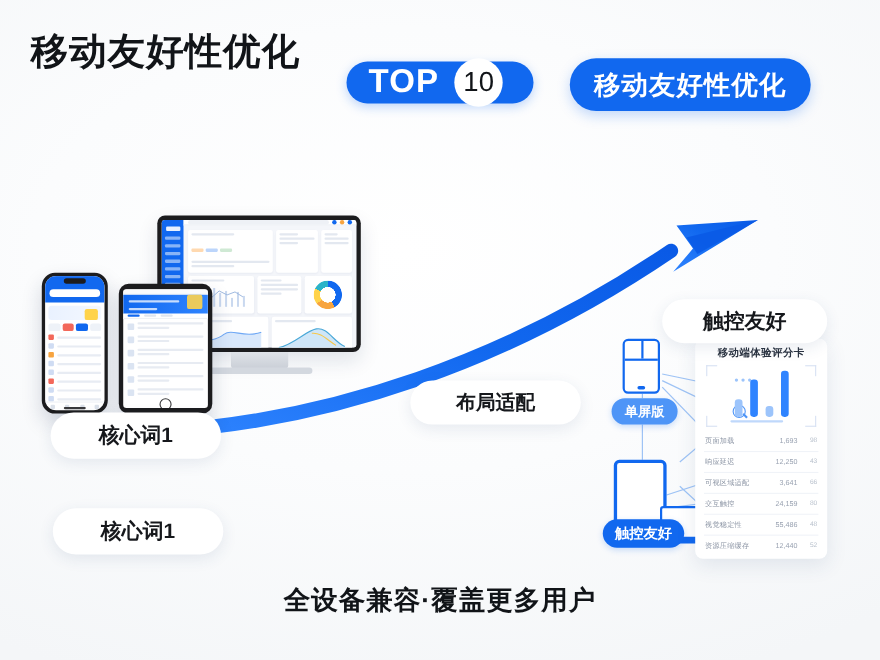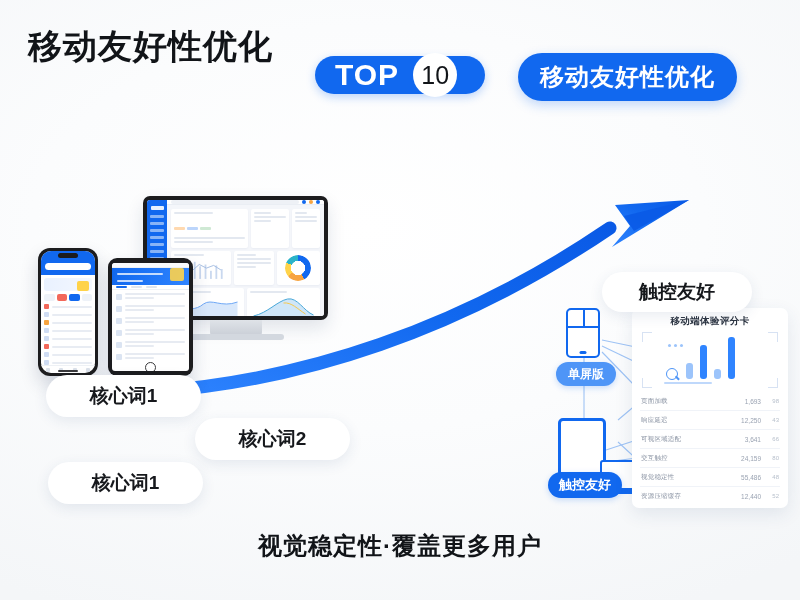--- a/index.html
+++ b/index.html
@@ -193,21 +193,21 @@
   .chip-blue{
     position:absolute;border-radius:14px;background:#4e95f7;
     color:#fff;font-size:12px;font-weight:bold;
     display:flex;align-items:center;justify-content:center;
     box-shadow:0 2px 6px rgba(17,104,239,.22);
   }
   .chip-dan{left:8px;top:62px;width:60px;height:24px;}
   .chip-touch{left:0px;top:172px;width:74px;height:26px;font-size:13px;background:#1168ef;}
 
   .score-card{
-    position:absolute;left:84px;top:8px;width:156px;height:200px;
+    position:absolute;left:84px;top:8px;width:120px;height:200px;
     background:#ffffff;border-radius:7px;
     box-shadow:0 6px 18px rgba(40,70,120,.10);
     padding:7px 8px;box-sizing:border-box;overflow:hidden;
   }
   .sc-title{
     text-align:center;font-size:9.5px;font-weight:bold;color:#2b3340;
     letter-spacing:.4px;margin-bottom:4px;
   }
   .sc-hero{position:relative;height:56px;margin-bottom:4px;}
   .sc-corner{position:absolute;width:9px;height:9px;border:1.4px solid #d7e2f3;}
@@ -483,22 +483,22 @@
               <i></i>
               <i></i>
             </div>
         </div>
         <span class="ph-ind"></span>
       </div>
     </div>
   </div>
 
   <div class="kw kw1">核心词1</div>
-  <div class="kw kw2">核心词2</div>
   <div class="kw kw3">核心词1</div>
+  <div class="kw kw-mid">布局适配</div>
 
   <div class="touch-pill">触控友好</div>
 
   <div class="diagram">
     <svg class="dg-svg" width="230" height="215">
       <g stroke="#9ec3f5" stroke-width="1.1" fill="none">
         <line x1="54" y1="40" x2="150" y2="60"></line>
         <line x1="54" y1="46" x2="150" y2="92"></line>
         <line x1="54" y1="52" x2="120" y2="120"></line>
         <line x1="58" y1="150" x2="150" y2="120"></line>
@@ -572,15 +572,15 @@
         </div>
         <div class="sc-row">
           <span class="sc-nm">资源压缩缓存</span>
           <span class="sc-v1">12,440</span>
           <span class="sc-v2">52</span>
         </div>
       </div>
     </div>
   </div>
 
-  <div class="footer">视觉稳定性·覆盖更多用户</div>
+  <div class="footer">全设备兼容·覆盖更多用户</div>
 
 </div>
 
 </body></html>

